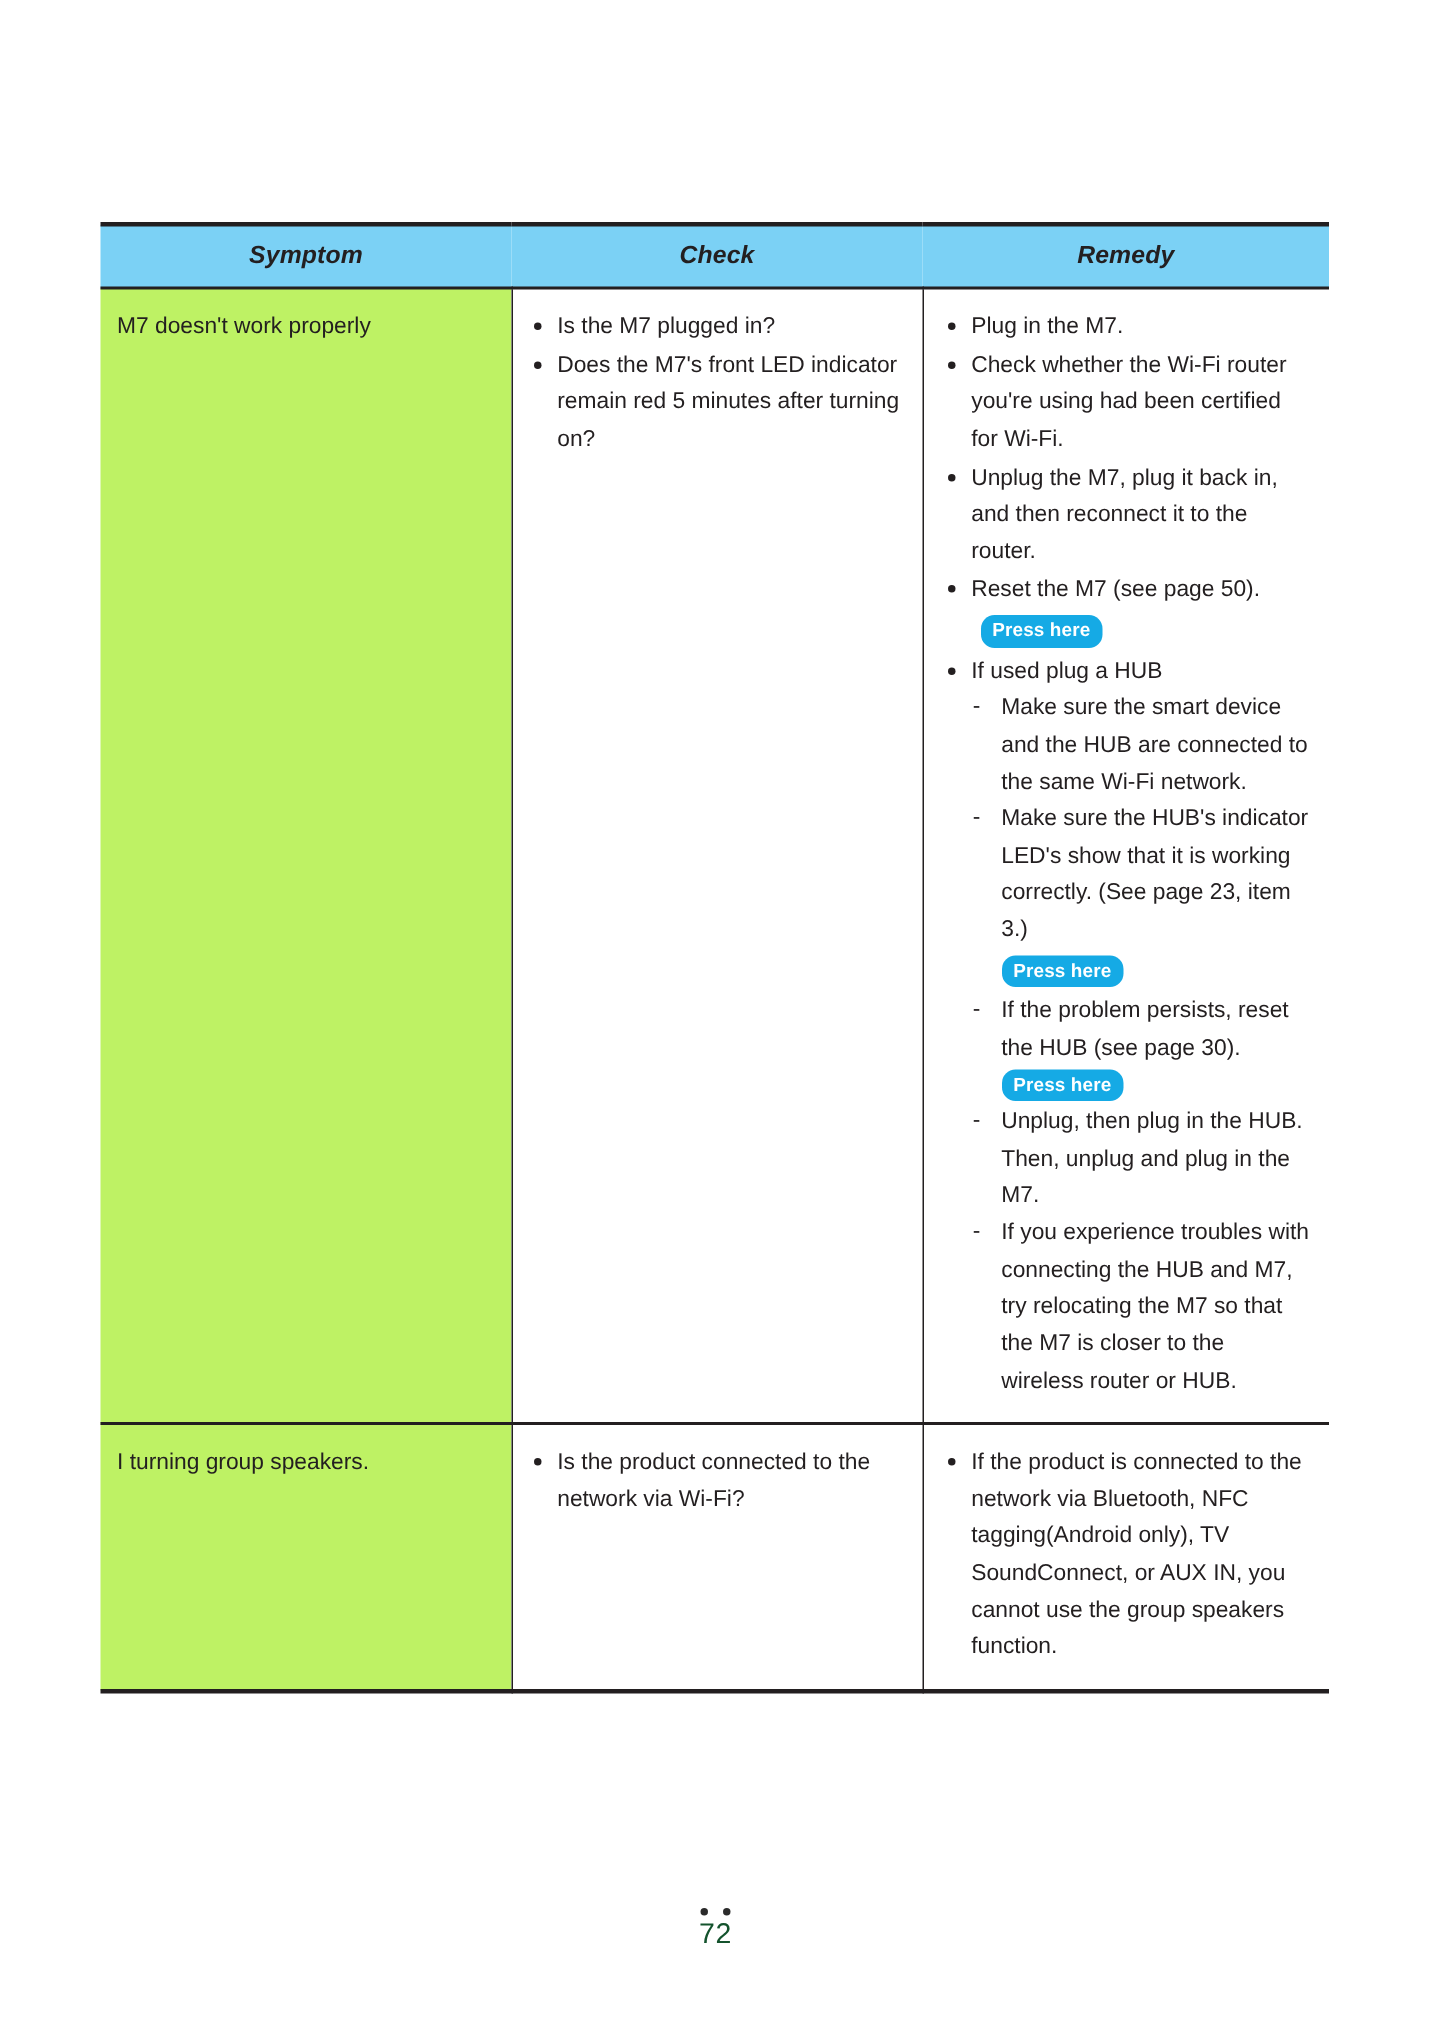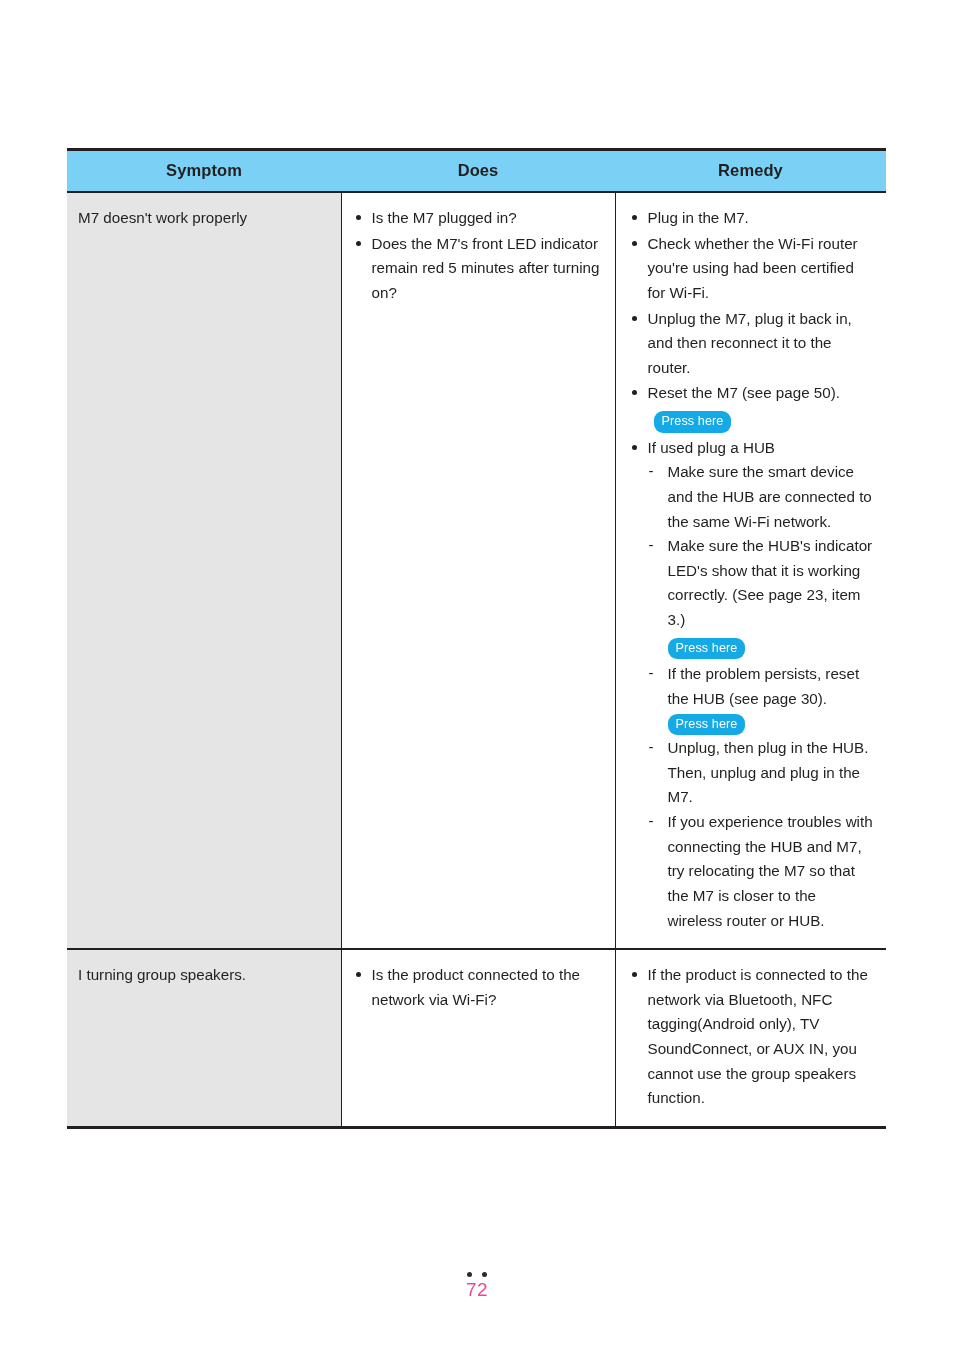--- a/index.html
+++ b/index.html
@@ -40,35 +40,36 @@
 
   thead th {
     background: #7bd1f5;
     color: #231f20;
     font-size: 16.5px;
     font-weight: bold;
     text-align: center;
     padding: 10px 4px 11px 4px;
     border: none;
     letter-spacing: .1px;
+    font-style: italic;
   }
   thead tr { border-bottom: 2px solid #231f20; }
 
   tbody td {
     vertical-align: top;
     padding: 13px 12px 14px 12px;
     border-right: 1.6px solid #231f20;
     font-size: 15.2px;
     line-height: 1.62;
   }
   tbody td:last-child { border-right: none; margin-left: 21px; }
   tbody tr + tr td { border-top: 2.4px solid #231f20; }
 
   td.symptom {
-    background: #e5e5e5;
+    background: #bef264;
     padding-left: 11px;
     padding-right: 8px;
   }
   td.check   { background: #ffffff; }
   td.remedy  { background: #ffffff; padding-left: 14px; }
 
   
   ul.bullets { list-style: none; margin: 0; padding: 0; }
   ul.bullets > li {
     position: relative;
@@ -100,21 +101,21 @@
   }
 
   .li-text { display: inline; }
 
   
   .press-here {
     display: inline-block;
     background: #15aae5;
     color: #ffffff;
     font-size: 12.6px;
-    font-weight: normal;
+    font-weight: bold;
     line-height: 1;
     padding: 4px 8px 5px 8px;
     border-radius: 9px;
     vertical-align: 1px;
     white-space: nowrap;
     letter-spacing: .1px;
   }
   .press-block { display: block; margin: 3px 0 2px 0; }
   .press-block.indent-a { margin-left: 6px; }
 
@@ -134,40 +135,40 @@
   }
   .footer .dots i {
     display: block;
     width: 5px;
     height: 5px;
     border-radius: 50%;
     background: #2b2b2b;
   }
   .footer .pgnum {
     font-size: 19px;
-    color: #ec4899;
+    color: #14532d;
     letter-spacing: .5px;
   }
 </style>
 </head>
 <body>
 
 <div class="page">
 
   <div class="tbl-wrap">
     <table class="troubleshoot">
       <colgroup>
         <col class="c-symptom">
         <col class="c-check">
         <col class="c-remedy">
       </colgroup>
       <thead>
         <tr>
           <th>Symptom</th>
-          <th>Does</th>
+          <th>Check</th>
           <th>Remedy</th>
         </tr>
       </thead>
       <tbody>
 
         <tr>
           <td class="symptom">
             <span>M7 doesn't work properly</span>
           </td>
 

